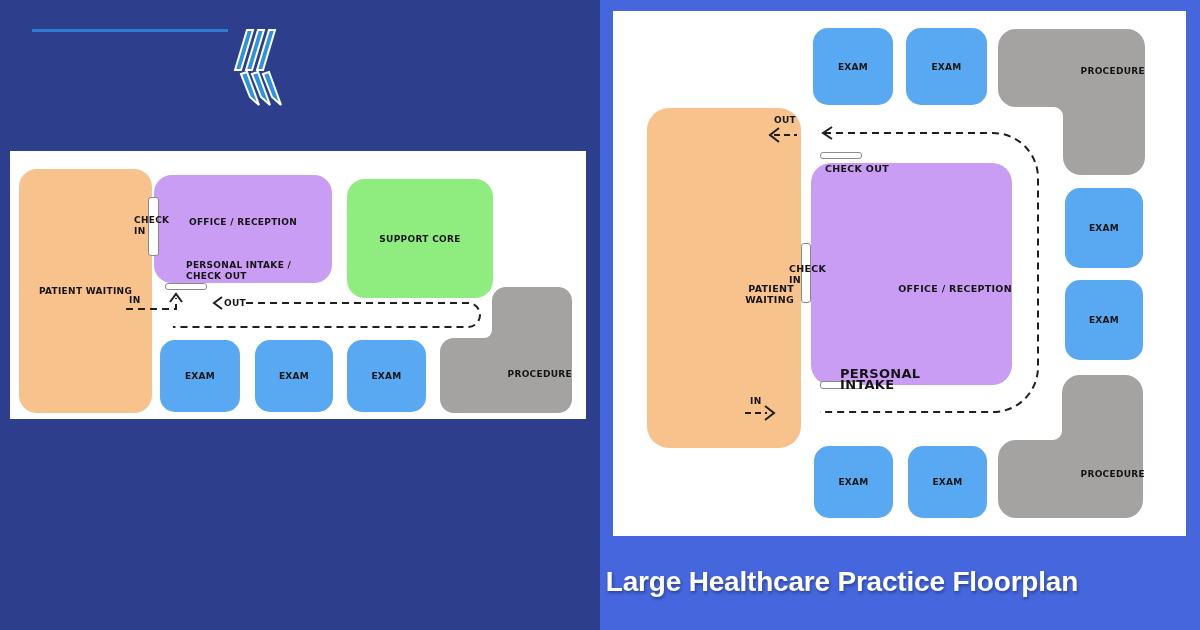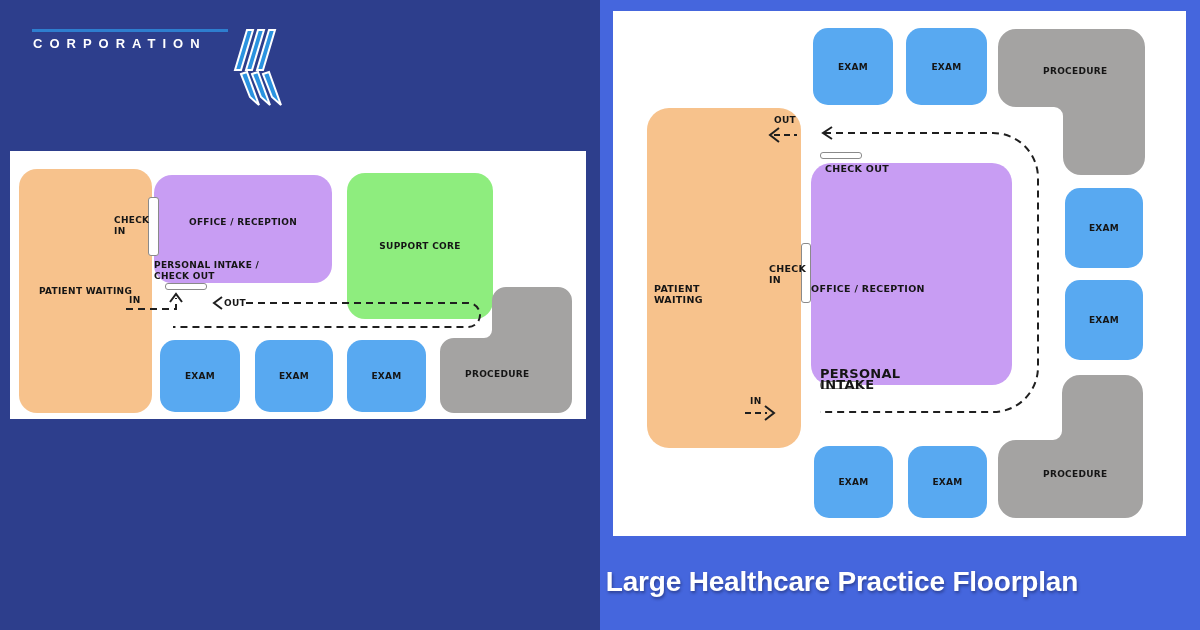--- a/index.html
+++ b/index.html
@@ -39,22 +39,22 @@
   .room.exam{background:#58a9f1;border-radius:15px;}
 
   .rlabel{
     font-family:"DejaVu Sans",sans-serif;font-weight:bold;color:#151515;
     font-size:9px;letter-spacing:.3px;line-height:12px;
   }
   .plabel{
     position:absolute;font-family:"DejaVu Sans",sans-serif;font-weight:bold;color:#151515;
     font-size:9px;letter-spacing:.3px;line-height:11px;
   }
-  .pre{white-space:pre-line;}
-  .ctr{text-align:left;}
+  .pre{white-space:pre-line;margin-left:20px;}
+  .ctr{text-align:right;}
 
   .door{position:absolute;background:#ffffff;border:1.5px solid #8a8a8a;border-radius:3px;box-sizing:border-box;}
 
   .overlay{position:absolute;left:0;top:0;pointer-events:none;}
 
   
   .plan-title{
     position:absolute;color:#ffffff;text-align:center;
     font-family:"Liberation Sans",sans-serif;font-weight:bold;
     text-shadow:1px 2px 3px rgba(15,20,60,.45);
@@ -74,34 +74,33 @@
       <g fill="#2b93e0" stroke="#ffffff" stroke-width="2">
         <polygon points="2,42 14,2 20,2 8,42"></polygon>
         <polygon points="13,42 25,2 31,2 19,42"></polygon>
         <polygon points="24,42 36,2 42,2 30,42"></polygon>
         <polygon points="8,46 14,44 26,77 17,69"></polygon>
         <polygon points="19,46 25,44 37,77 28,69"></polygon>
         <polygon points="30,46 36,44 48,77 39,69"></polygon>
       </g>
     </svg>
     <div class="brand-rule"></div>
-    <div class="brand-sub">CORPORATION</div>
   </div>
 
   <div class="panel" id="small-panel">
 
     <div class="room waiting" style="left:9px;top:18px;width:133px;height:244px;">
       <span class="rlabel">PATIENT WAITING</span>
     </div>
 
     <div class="room office" style="left:144px;top:24px;width:178px;height:108px;">
       <span class="rlabel" style="margin-top:-14px">OFFICE / RECEPTION</span>
     </div>
 
-    <div class="room support" style="left:337px;top:22px;width:146px;height:146px;">
+    <div class="room support" style="left:337px;top:28px;width:146px;height:119px;">
       <span class="rlabel">SUPPORT CORE</span>
     </div>
 
     <div class="room exam" style="left:150px;top:189px;width:80px;height:72px;">
       <span class="rlabel">EXAM</span>
     </div>
     <div class="room exam" style="left:245px;top:189px;width:78px;height:72px;">
       <span class="rlabel">EXAM</span>
     </div>
     <div class="room exam" style="left:337px;top:189px;width:79px;height:72px;">
@@ -119,21 +118,21 @@
 
       <path d="M 116 158 H 166 V 147" fill="none" stroke="#1f1f1f" stroke-width="2" stroke-dasharray="7 5"></path>
       <polyline points="160,151 166,143 172,151" fill="none" stroke="#1f1f1f" stroke-width="2"></polyline>
     </svg>
 
     <div class="door" style="left:138px;top:46px;width:11px;height:59px;"></div>
     <div class="door" style="left:155px;top:132px;width:42px;height:7px;"></div>
 
     <div class="plabel pre" style="left:104px;top:64px;">CHECK
 IN</div>
-    <div class="plabel pre" style="left:144px;top:109px;">PERSONAL INTAKE /
+    <div class="plabel pre" style="left:156px;top:109px;">PERSONAL INTAKE /
 CHECK OUT</div>
     <div class="plabel" style="left:119px;top:144px;">IN</div>
     <div class="plabel" style="left:214px;top:147px;">OUT</div>
     <div class="plabel ctr" style="left:455px;top:218px;width:107px;">PROCEDURE</div>
   </div>
 
   <div class="panel" id="large-panel">
 
     <div class="room waiting" style="left:34px;top:97px;width:154px;height:340px;border-radius:22px;"></div>
 

